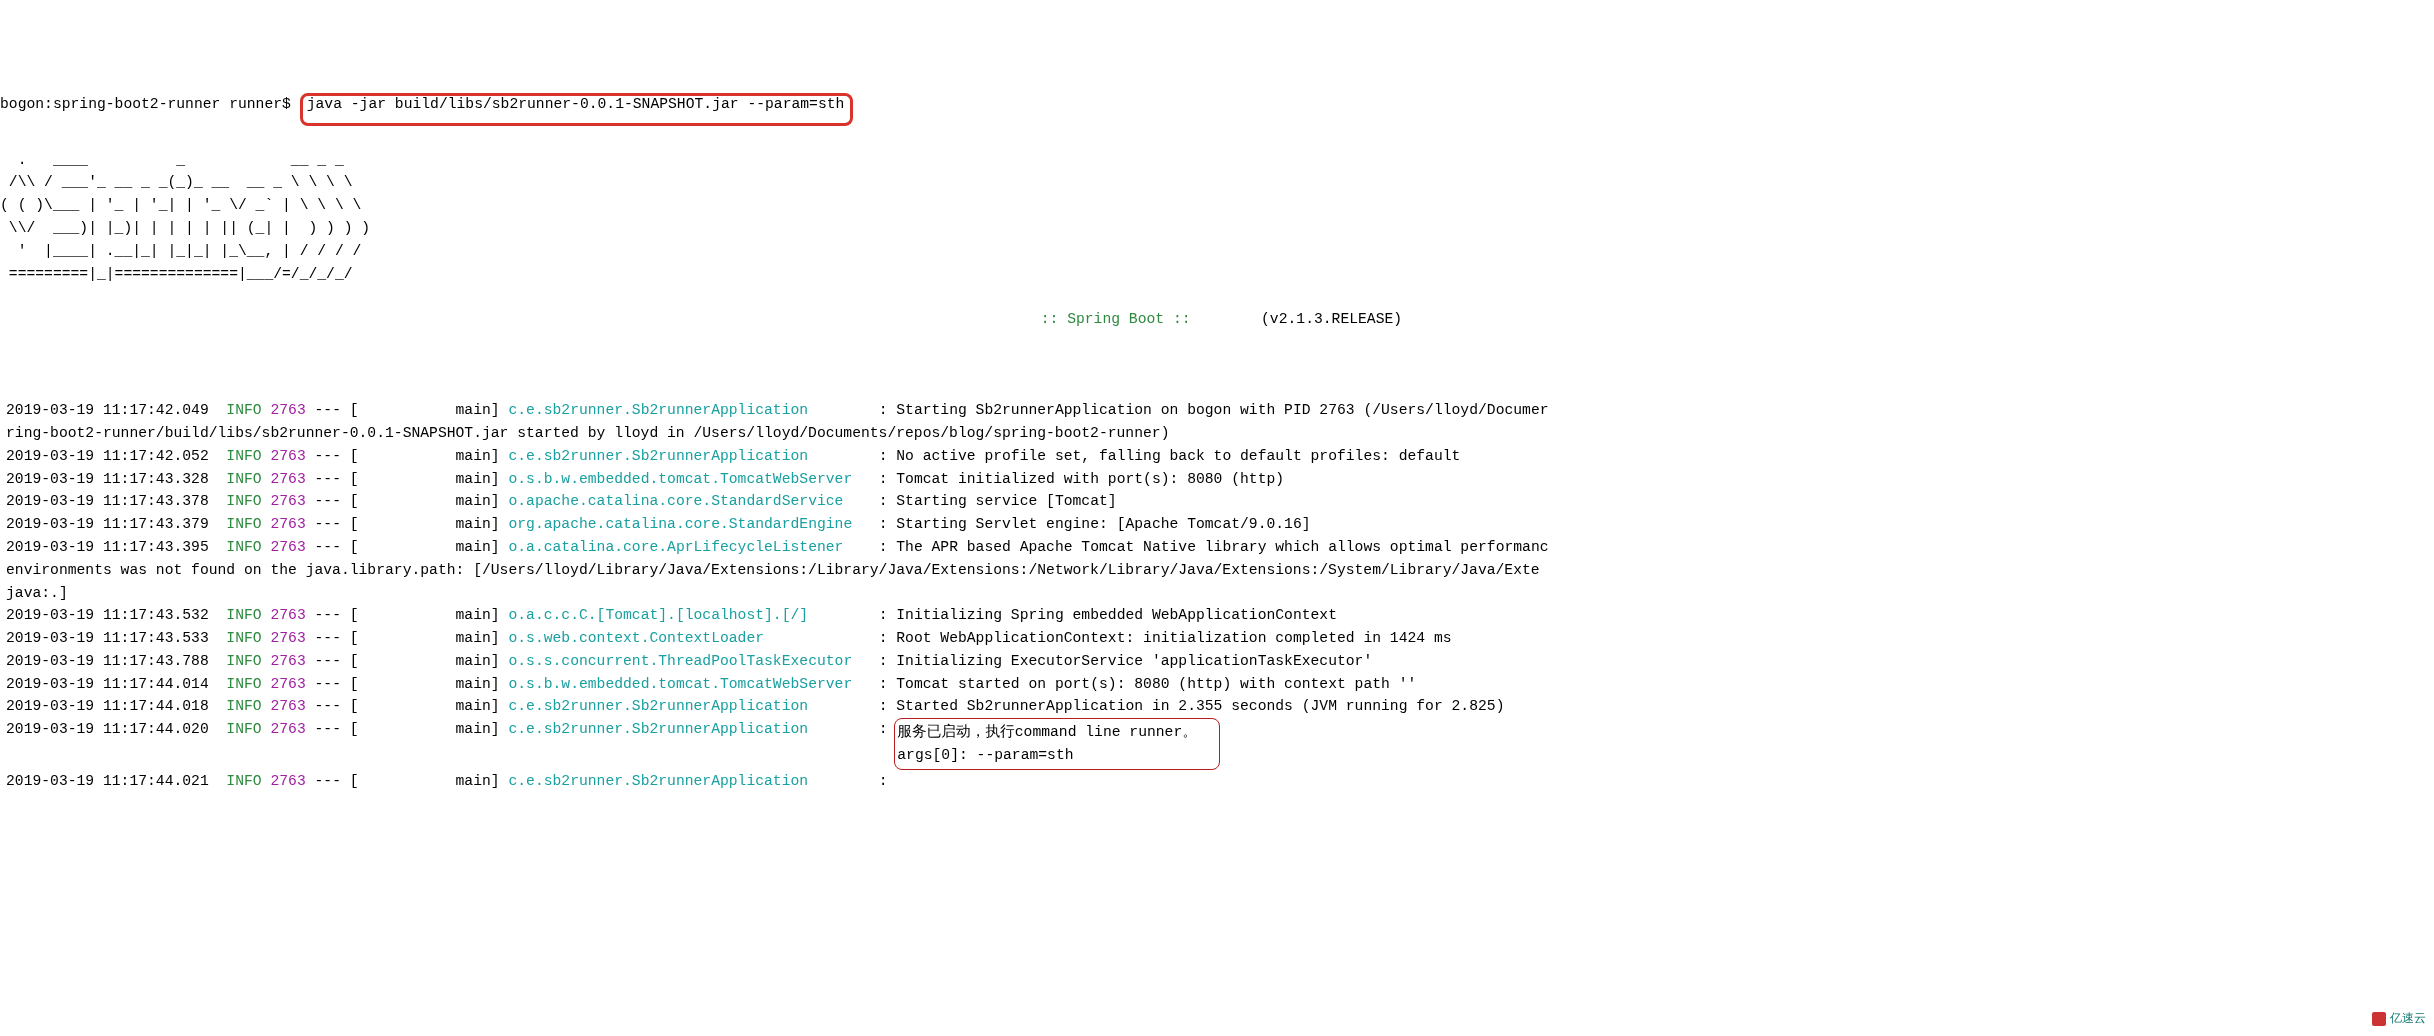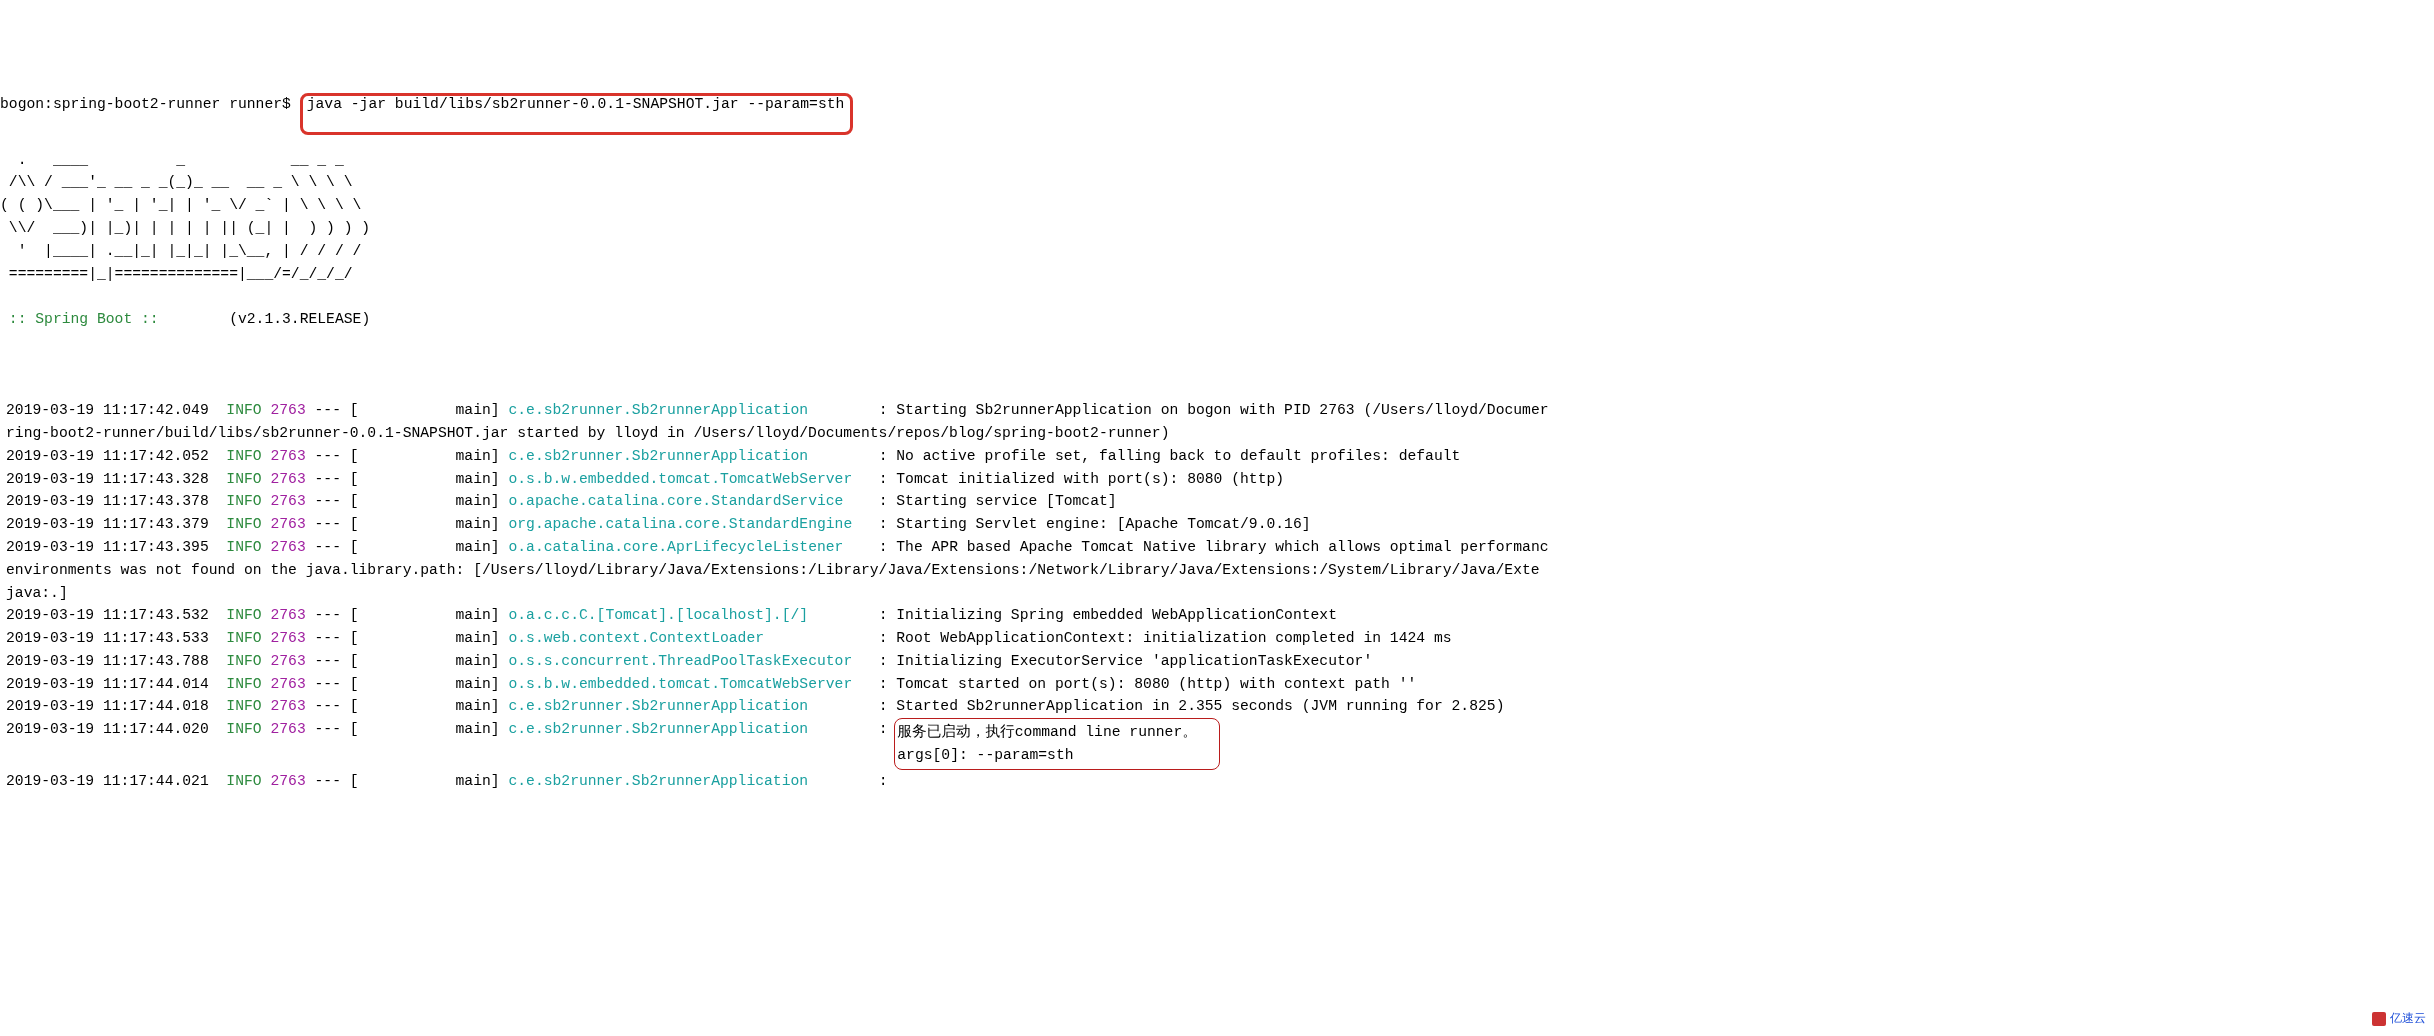--- a/index.html
+++ b/index.html
@@ -11,40 +11,40 @@
     background: #fff;
     white-space: pre;
     overflow-x: hidden;
     padding: 2px 0 0 0;
   }
   .prompt-line { display:inline; }
   .cmd-box {
     display: inline;
     border: 3px solid #d9342b;
     border-radius: 8px;
-    padding: 0 6px 20px 4px;
+    padding: 0 6px 11px 4px;
   }
   .green { color: #2d8a3e; }
   .teal  { color: #1aa0a0; }
   .purple{ color: #a020a0; }
   .banner { margin-top: 10px; display:block; }
-  .spring-line { display:block; }
+  .spring-line { display:block;text-align:center; }
   .log-line { display:block;padding-left:6px; }
   .msg-box {
     border: 1px solid #b91c1c;
     border-radius: 8px;
     padding: 2px 4px 2px 2px;
     margin-left: -2px;
   }
   .watermark {
     position: fixed;
     right: 8px;
     bottom: 8px;
     font-size: 12px;
-    color: #1d4ed8;
+    color: #0f766e;
     font-family: sans-serif;
     display: flex;
     align-items: center;
     gap: 4px;
   }
   .watermark-icon {
     width: 14px; height: 14px;
     background: #c33;
     display: inline-block;
     border-radius: 2px;

